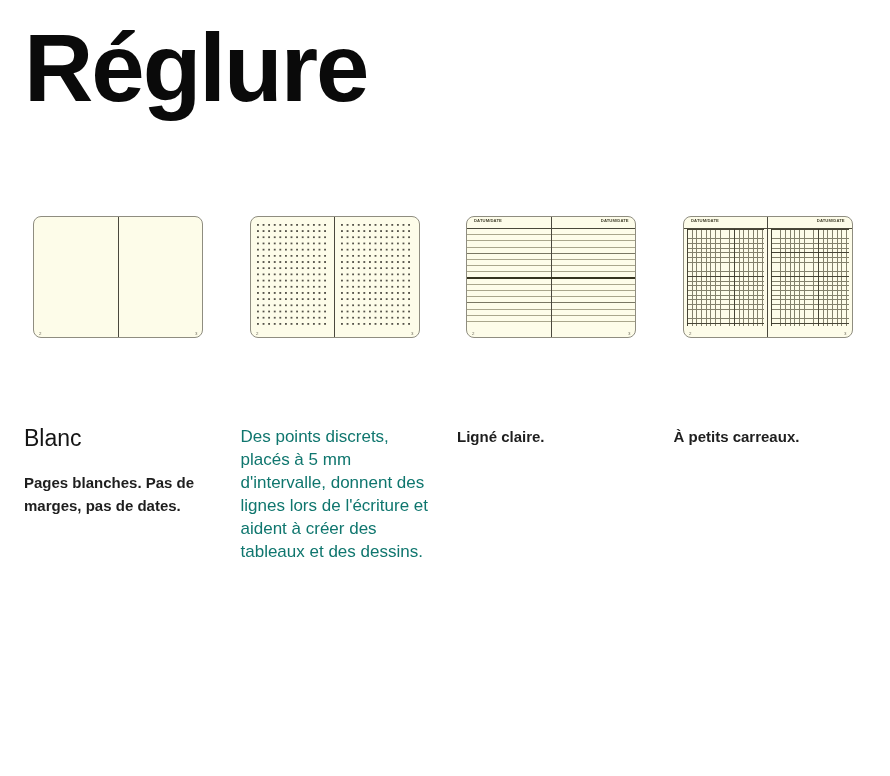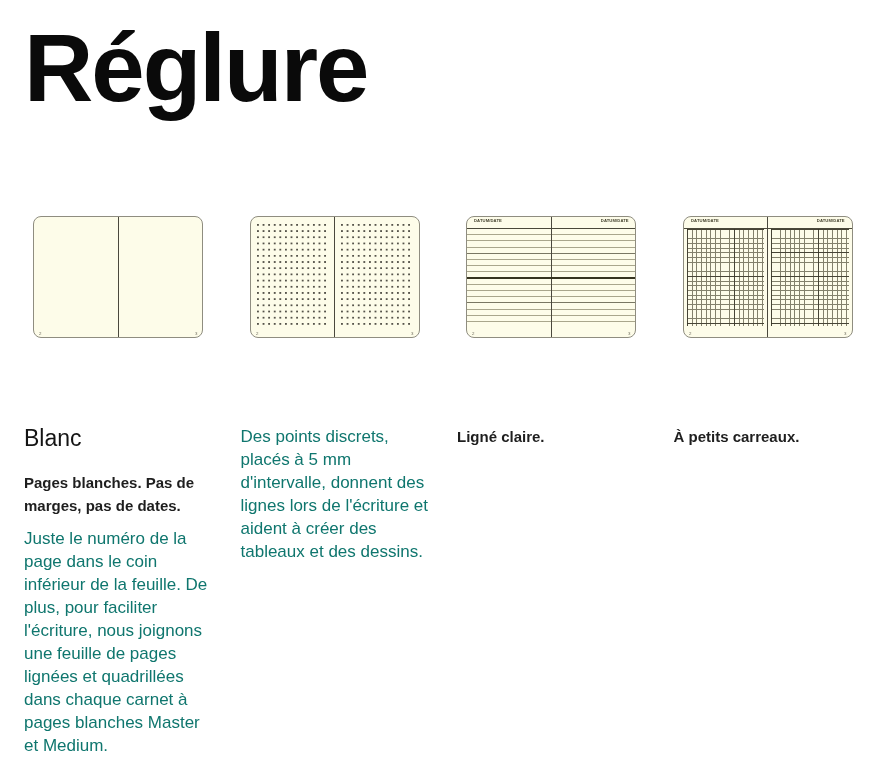--- a/index.html
+++ b/index.html
@@ -157,21 +157,20 @@
             <span class="pagenum pn-l">2</span>
           </div>
           <div class="spine"></div>
           <div class="page page-r">
             <span class="pagenum pn-r">3</span>
           </div>
         </div>
       </div>
       <h2 class="ruling-heading">Blanc</h2>
       <h3 class="ruling-subtitle">Pages blanches. Pas de marges, pas de dates.</h3>
-      <p class="ruling-description">Juste le numéro de la page dans le coin inférieur de la feuille. De plus, pour faciliter l'écriture, nous joignons une feuille de pages lignées et quadrillées dans chaque carnet à pages blanches Master et Medium.</p>
     </article>
 
     <article class="col">
       <div class="figure">
         <div class="preview">
           <div class="page page-l">
             <div class="dots"></div>
             <span class="pagenum pn-l">2</span>
           </div>
           <div class="spine"></div>

